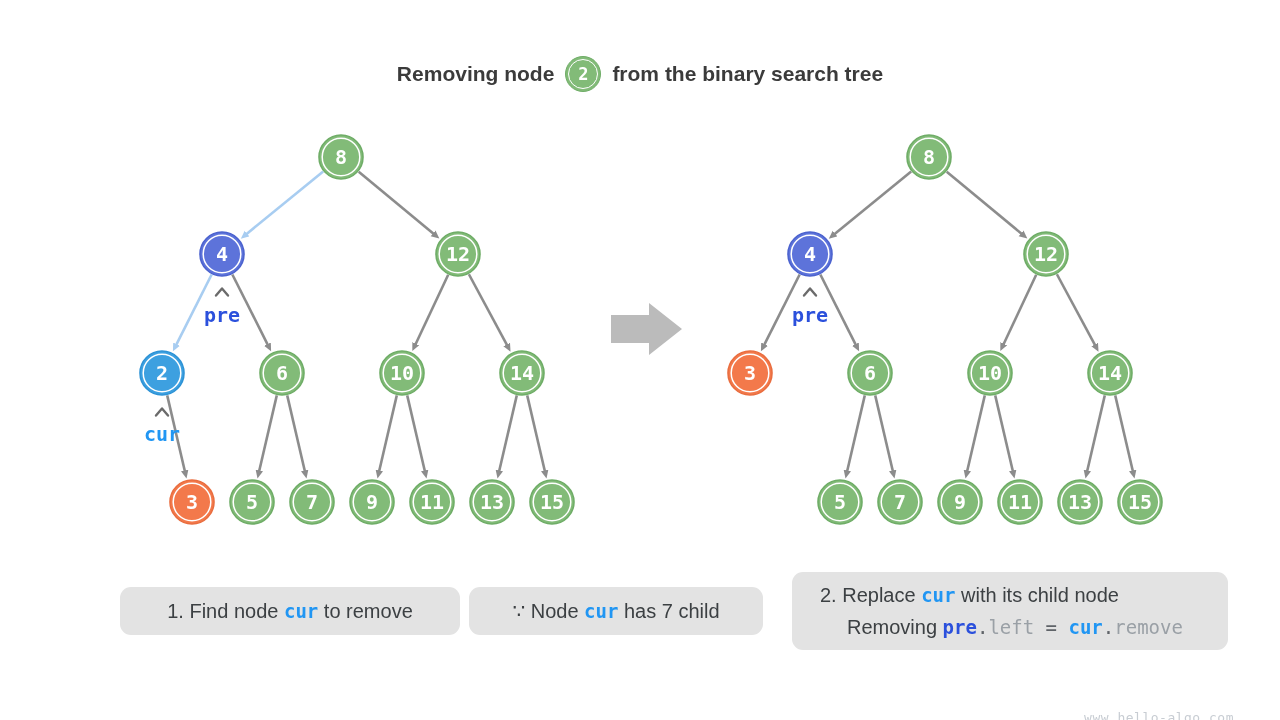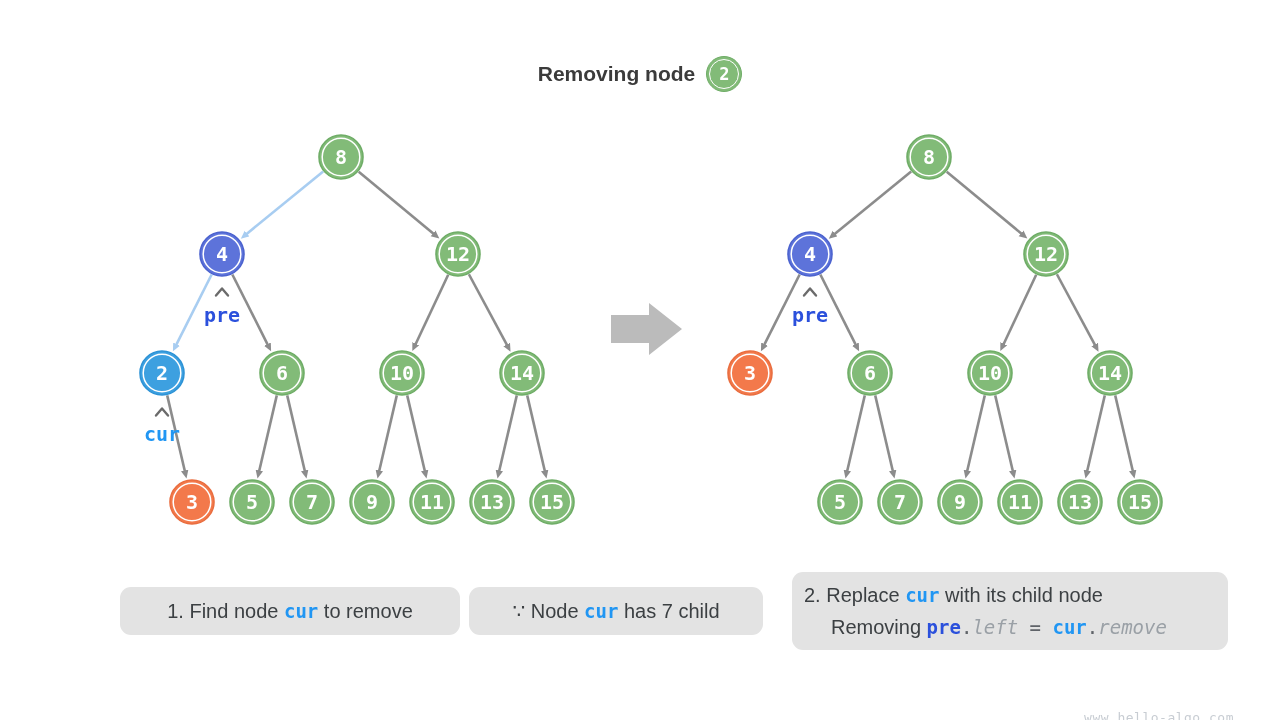--- a/index.html
+++ b/index.html
@@ -35,46 +35,47 @@
   }
   
   .transform-arrow { position:absolute; left:611px; top:302px; }
   
   .caption {
     position:absolute; background:#e3e3e3; border-radius:11px;
     font-size:20px; color:#3c4043; box-sizing:border-box;
     display:flex; flex-direction:column; justify-content:center;
   }
   .caption.center { align-items:center; text-align:center; }
-  .caption.left   { align-items:flex-start; text-align:left; padding-left:12px; padding-right:14px; }
+  .caption.left   { align-items:flex-start; text-align:left; padding-left:28px; padding-right:14px; }
   .cap-line { line-height:32px; white-space:pre; }
   .cap-line.indent { padding-left:27px; }
   .s-plain     { color:#3c4043; }
   .s-cur       { color:#2196f3; font-family:"DejaVu Sans Mono", monospace; font-weight:bold; font-size:19px; }
   .s-pre       { color:#2b50dc; font-family:"DejaVu Sans Mono", monospace; font-weight:bold; font-size:19px; }
-  .s-code-gray { color:#9aa0a6; font-family:"DejaVu Sans Mono", monospace; font-size:19px;font-style:italic; }
+  .s-code-gray { color:#9aa0a6; font-family:"DejaVu Sans Mono", monospace; font-size:19px; }
   .s-punct     { color:#5f6368; font-family:"DejaVu Sans Mono", monospace; font-size:19px; }
   
   .watermark {
     position:absolute; right:46px; top:679px;
     font-family:"DejaVu Sans Mono", monospace; font-size:13px; color:#c8cdd3;
     letter-spacing:0.5px;
     margin-top:31px;
   }
 </style>
 </head>
 <body>
 
 <div class="canvas">
 
   <div class="title">
     <span>Removing node</span>
     <span class="title-badge">
       <span>2</span>
     </span>
+    <span>from the binary search tree</span>
   </div>
 
   <svg id="tree-layer" width="1280" height="720" viewBox="0 0 1280 720">
     <defs id="marker-defs">
         <marker id="arrow-gray" viewBox="0 0 10 10" refX="1.5" refY="5" markerWidth="9" markerHeight="9" orient="auto" markerUnits="userSpaceOnUse">
           <path d="M0,0.8 L9,5 L0,9.2 Z" fill="#8c8c8c"></path>
         </marker>
         <marker id="arrow-blue" viewBox="0 0 10 10" refX="1.5" refY="5" markerWidth="9" markerHeight="9" orient="auto" markerUnits="userSpaceOnUse">
           <path d="M0,0.8 L9,5 L0,9.2 Z" fill="#a8cdf1"></path>
         </marker>

